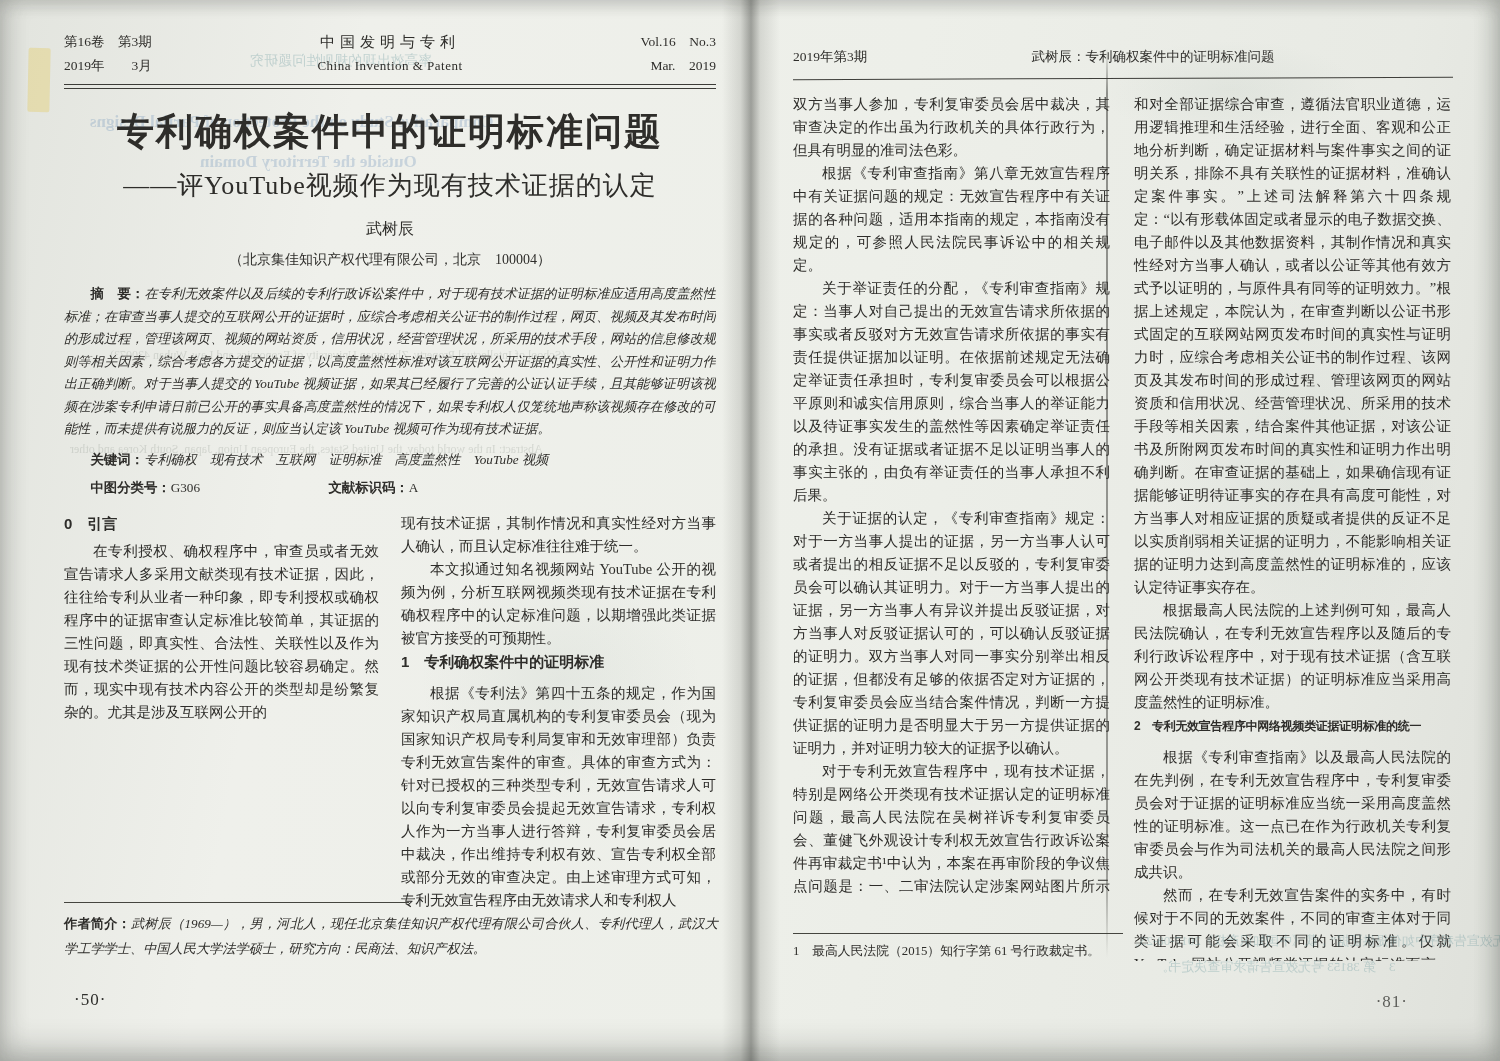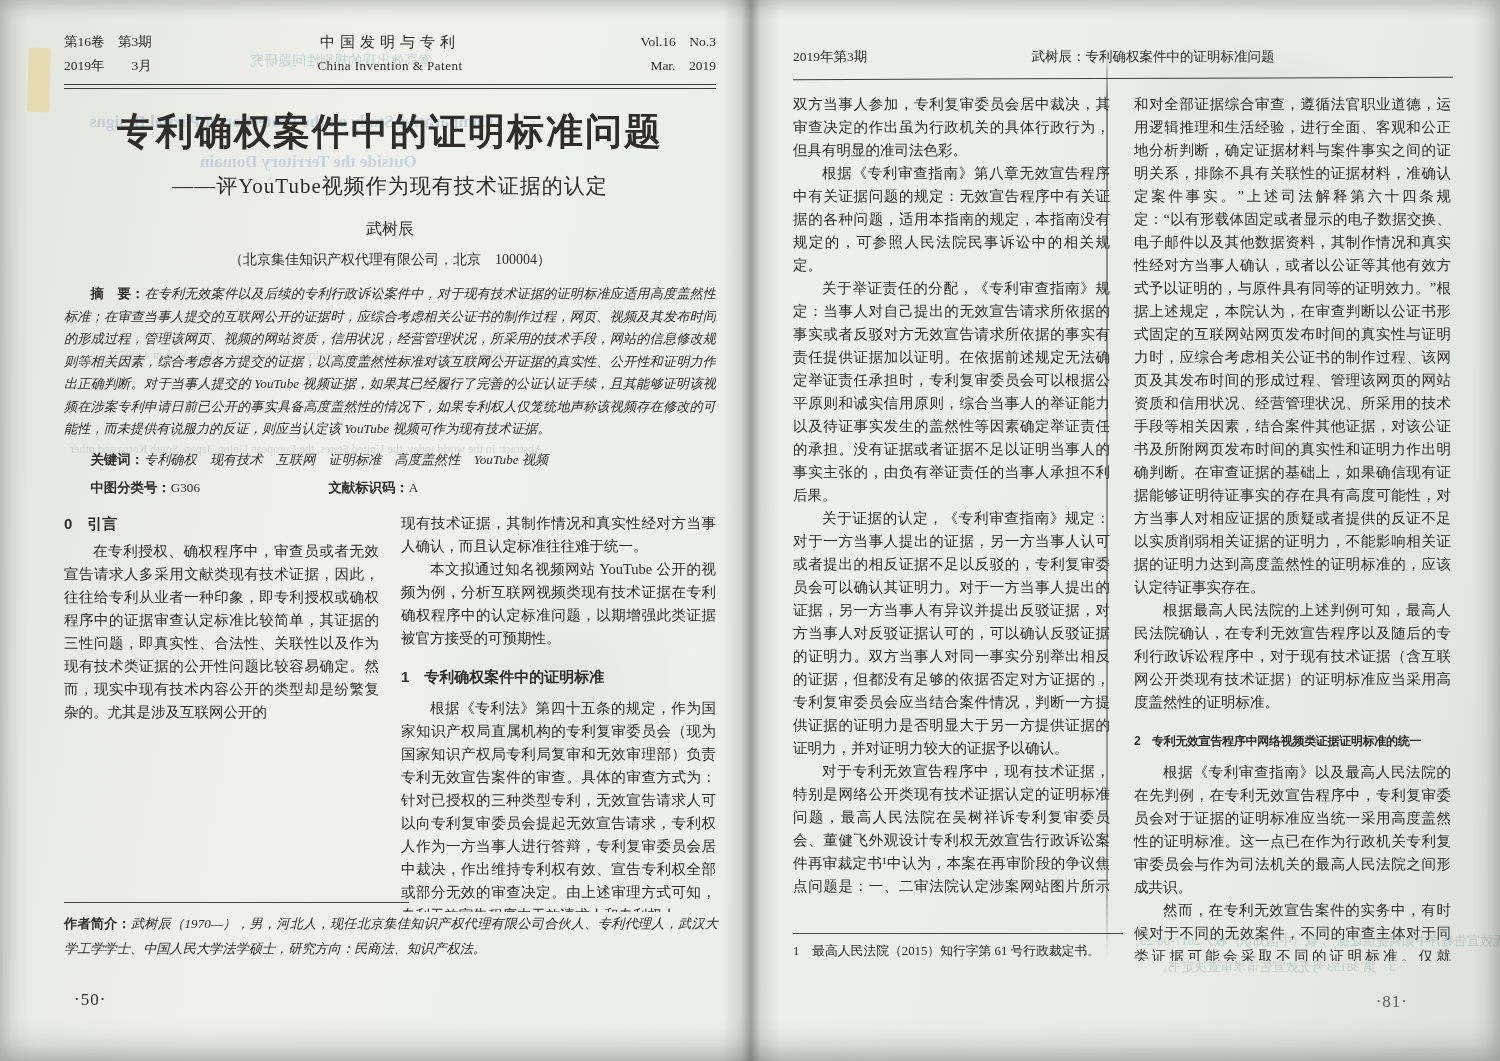--- a/index.html
+++ b/index.html
@@ -24,36 +24,36 @@
   
   .jhead{display:flex;justify-content:space-between;font-size:13.5px;line-height:24px;}
   .jhead .blk-l{text-align:left;width:150px;}
   .jhead .blk-c{text-align:center;flex:1;}
   .jhead .blk-r{text-align:right;width:150px;}
   .jcn{font-size:15px;letter-spacing:5px;text-align:center;}
   .jen{font-size:13px;letter-spacing:0.5px;}
   .double-rule{margin-top:6px;height:3px;border-top:1.6px solid #3c3c38;border-bottom:1.1px solid #3c3c38;}
 
   .title{margin-top:20px;text-align:center;font-size:37px;font-weight:bold;letter-spacing:2px;line-height:46px;}
-  .subtitle{margin-top:16px;text-align:center;font-size:21px;letter-spacing:1px;line-height:30px;}
+  .subtitle{margin-top:16px;text-align:center;font-size:26px;letter-spacing:1px;line-height:30px;}
   .author{margin-top:16px;text-align:center;font-size:16px;line-height:24px;}
   .affil{margin-top:8px;text-align:center;font-size:14px;line-height:22px;}
 
   .abstract{margin:12px 0 0;font-size:13.2px;line-height:22.5px;text-align:justify;font-style:italic;text-indent:2em;}
   .abstract .lbl,.kwline .lbl,.clcline .lbl{font-weight:bold;font-style:normal;font-family:"Liberation Sans","DejaVu Sans",sans-serif;font-size:13.4px;}
   .kwline{margin:7px 0 0;font-size:13.2px;line-height:24px;font-style:italic;text-indent:2em;}
   .clcline{margin:4px 0 0;font-size:13.2px;line-height:24px;padding-left:2em;font-style:normal;}
   .clcline .seg1{display:inline-block;width:238px;}
 
   .cols{margin-top:12px;display:flex;gap:22px;height:400px;overflow:hidden;}
   .col{width:315px;text-align:justify;font-size:14.5px;line-height:23px;}
   .col p{margin:0;text-indent:2em;}
   .col p.noind{text-indent:0;}
   .shead{font-family:"Liberation Sans","DejaVu Sans",sans-serif;font-weight:bold;font-size:15px;line-height:24px;margin:0 0 4px;}
-  .shead.mid{margin:15px 0 8px;}
+  .shead.mid{margin:0 0 8px;}
 
   .anote{position:absolute;left:64px;top:902px;width:654px;font-size:13.2px;line-height:25px;font-style:italic;text-align:justify;}
   .anote .rule{display:block;width:345px;border-top:1.3px solid #45453f;margin-bottom:8px;}
   .anote .lbl{font-weight:bold;font-style:normal;font-family:"Liberation Sans","DejaVu Sans",sans-serif;}
 
   .pnum{position:absolute;font-size:17px;letter-spacing:1px;color:#2f2f2c;}
   .pnum-l{left:74px;top:990px;}
   .pnum-r{right:92px;top:992px;opacity:0.75;}
 
   
@@ -141,21 +141,21 @@
           <p class="noind">现有技术证据，其制作情况和真实性经对方当事人确认，而且认定标准往往难于统一。</p>
           <p>本文拟通过知名视频网站 YouTube 公开的视频为例，分析互联网视频类现有技术证据在专利确权程序中的认定标准问题，以期增强此类证据被官方接受的可预期性。</p>
           <div class="shead mid">1　专利确权案件中的证明标准</div>
           <p>根据《专利法》第四十五条的规定，作为国家知识产权局直属机构的专利复审委员会（现为国家知识产权局专利局复审和无效审理部）负责专利无效宣告案件的审查。具体的审查方式为：针对已授权的三种类型专利，无效宣告请求人可以向专利复审委员会提起无效宣告请求，专利权人作为一方当事人进行答辩，专利复审委员会居中裁决，作出维持专利权有效、宣告专利权全部或部分无效的审查决定。由上述审理方式可知，专利无效宣告程序由无效请求人和专利权人</p>
         </div>
       </div>
     </div>
 
     <div class="anote">
       <span class="rule"></span>
-      <span class="lbl">作者简介：</span><span>武树辰（1970—），男，河北人，现任北京集佳知识产权代理有限公司合伙人、专利代理人，武汉大学工学学士、中国人民大学法学硕士，研究方向：民商法、知识产权法。</span>
+      <span class="lbl">作者简介：</span><span>武树辰（1969—），男，河北人，现任北京集佳知识产权代理有限公司合伙人、专利代理人，武汉大学工学学士、中国人民大学法学硕士，研究方向：民商法、知识产权法。</span>
     </div>
 
     <div class="pnum pnum-l">·50·</div>
   </div>
 
   <div class="page page-right">
 
     <div class="pr-inner">
       <div class="rhead">
         <div class="issue">2019年第3期</div>

